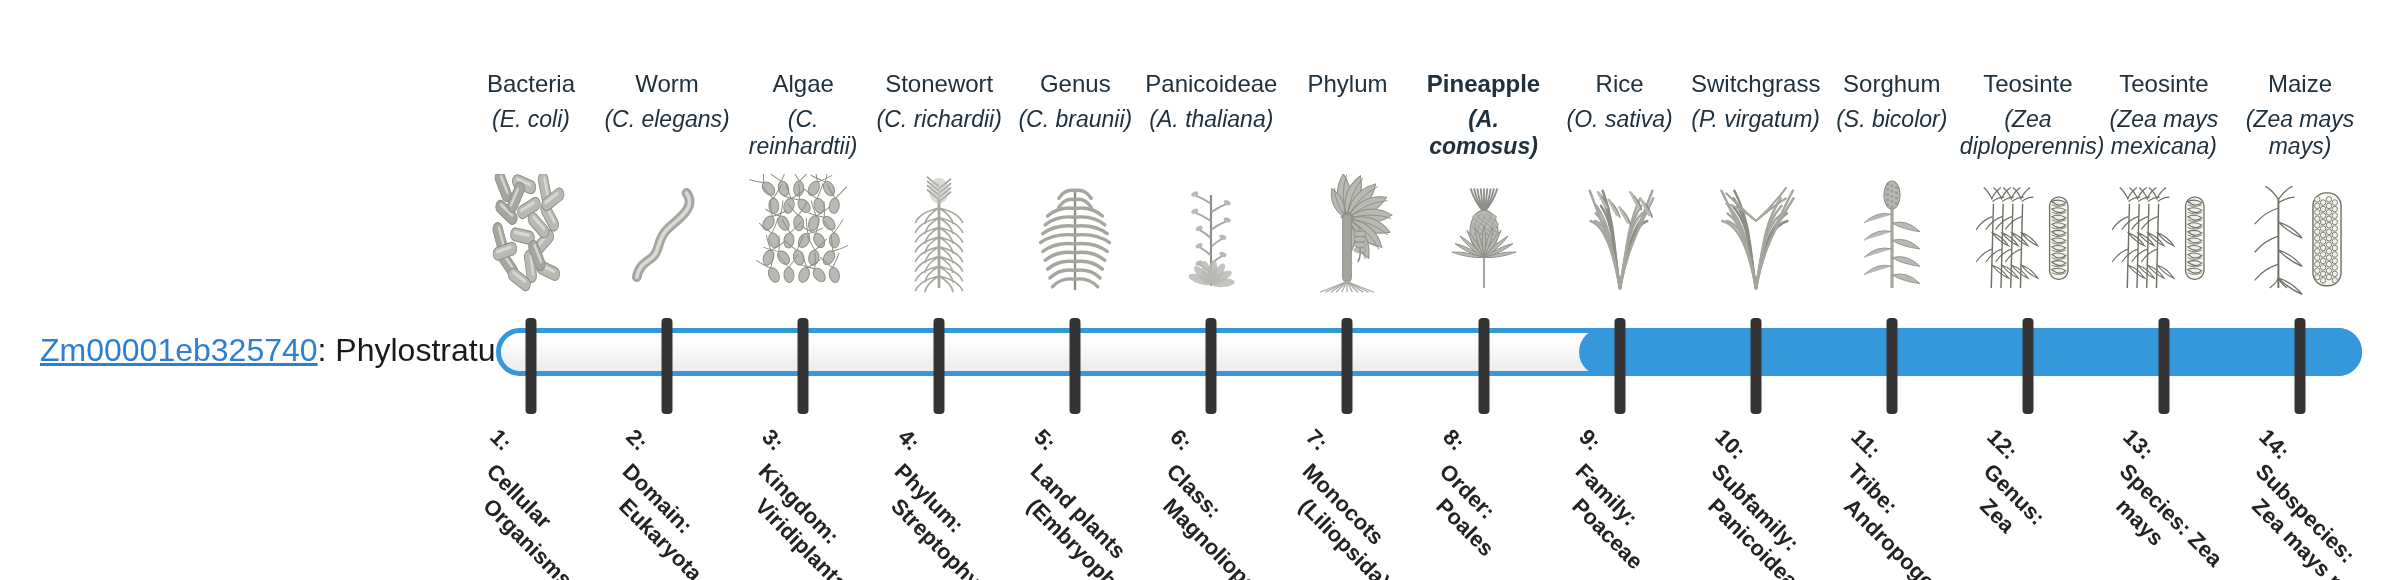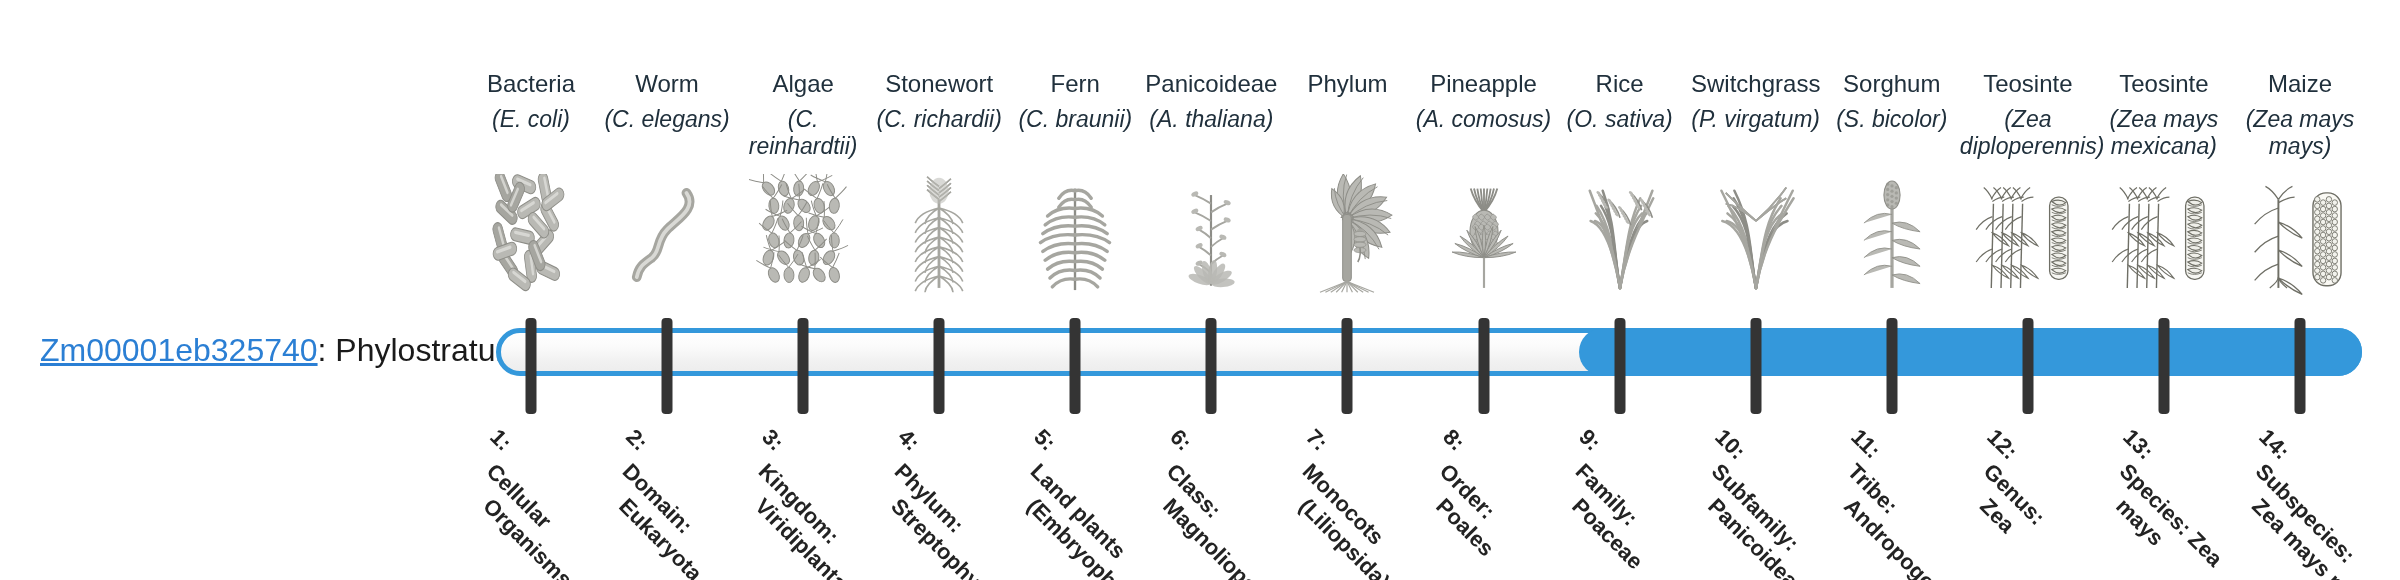--- a/index.html
+++ b/index.html
@@ -404,21 +404,21 @@
               <path d="M50 18 q-8 -6 -11 -9" stroke="#a6a6a0" stroke-width="1.4" fill="none"></path>
               <path d="M50 20 q8 -6 11 -9" stroke="#a6a6a0" stroke-width="1.4" fill="none"></path>
               <path d="M50 22 q-8 -6 -11 -9" stroke="#a6a6a0" stroke-width="1.4" fill="none"></path>
               <path d="M50 24 q8 -6 11 -9" stroke="#a6a6a0" stroke-width="1.4" fill="none"></path>
             </g>
     <ellipse cx="50" cy="14" rx="9" ry="12" fill="#b9b9b4" opacity=".55"></ellipse>
           </svg>
         </div>
       </div>
       <div class="col" style="left: 537.308px;">
-        <div class="common-name">Fern</div>
+        <div class="common-name">Genus</div>
         <div class="sci-name">(C. braunii)</div>
         <div class="organism">
           <svg viewBox="0 0 100 110">
             <path d="M50 106 L50 12" stroke="#8d8d87" stroke-width="2.2" fill="none"></path>
             <path d="M50 14 q-9 -2 -15 7" stroke="#a6a6a0" stroke-width="3.2" fill="none" stroke-linecap="round"></path>
          <path d="M50 14 q9 -2 15 7" stroke="#a6a6a0" stroke-width="3.2" fill="none" stroke-linecap="round"></path>
             <path d="M50 22.2 q-9 -2 -15 7" stroke="#a6a6a0" stroke-width="3.2" fill="none" stroke-linecap="round"></path>
          <path d="M50 22.2 q9 -2 15 7" stroke="#a6a6a0" stroke-width="3.2" fill="none" stroke-linecap="round"></path>
             <path d="M50 30.4 q-15.239999999999998 -2 -25.4 7" stroke="#a6a6a0" stroke-width="3.2" fill="none" stroke-linecap="round"></path>
          <path d="M50 30.4 q15.239999999999998 -2 25.4 7" stroke="#a6a6a0" stroke-width="3.2" fill="none" stroke-linecap="round"></path>
@@ -535,21 +535,21 @@
             <path d="M50 98 q-3 6 -5 10" stroke="#a6a6a0" stroke-width="1.1" fill="none"></path>
             <path d="M50 98 q0 6 0 10" stroke="#a6a6a0" stroke-width="1.1" fill="none"></path>
             <path d="M50 98 q3 6 5 10" stroke="#a6a6a0" stroke-width="1.1" fill="none"></path>
             <path d="M50 98 q6 6 10 10" stroke="#a6a6a0" stroke-width="1.1" fill="none"></path>
             <path d="M50 98 q9 6 15 10" stroke="#a6a6a0" stroke-width="1.1" fill="none"></path>
             <path d="M50 98 q12 6 20 10" stroke="#a6a6a0" stroke-width="1.1" fill="none"></path>
             <path d="M50 98 q15 6 25 10" stroke="#a6a6a0" stroke-width="1.1" fill="none"></path>
           </svg>
         </div>
       </div>
-      <div class="col" style="left: 945.538px;">
+      <div class="col" style="left: 945.538px; font-weight: bold;">
         <div class="common-name">Pineapple</div>
         <div class="sci-name">(A. comosus)</div>
         <div class="organism">
           <svg viewBox="0 0 100 110">
             <path d="M50 34 q-8.96 -10 -12.32 -22" stroke="#8d8d87" stroke-width="1.7" fill="none"></path>
             <path d="M50 34 q-6.72 -10 -9.24 -22" stroke="#8d8d87" stroke-width="1.7" fill="none"></path>
             <path d="M50 34 q-4.48 -10 -6.16 -22" stroke="#8d8d87" stroke-width="1.7" fill="none"></path>
             <path d="M50 34 q-2.24 -10 -3.08 -22" stroke="#8d8d87" stroke-width="1.7" fill="none"></path>
             <path d="M50 34 q0 -10 0 -22" stroke="#8d8d87" stroke-width="1.7" fill="none"></path>
             <path d="M50 34 q2.24 -10 3.08 -22" stroke="#8d8d87" stroke-width="1.7" fill="none"></path>

